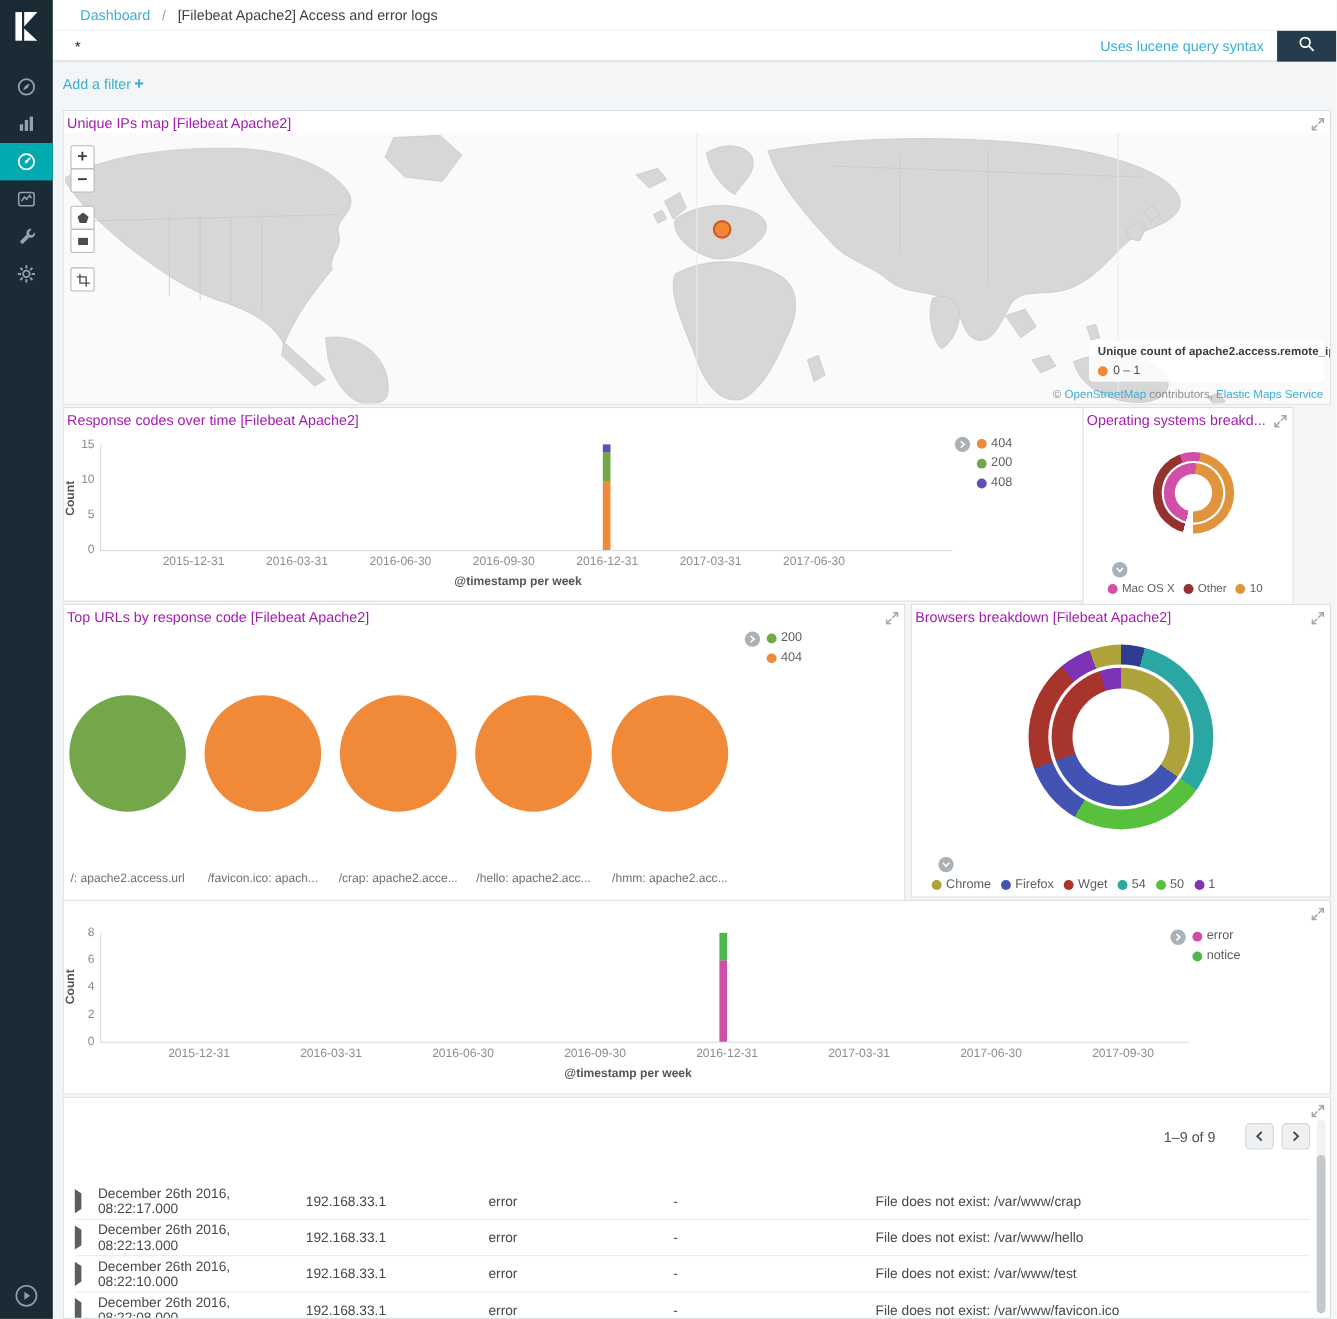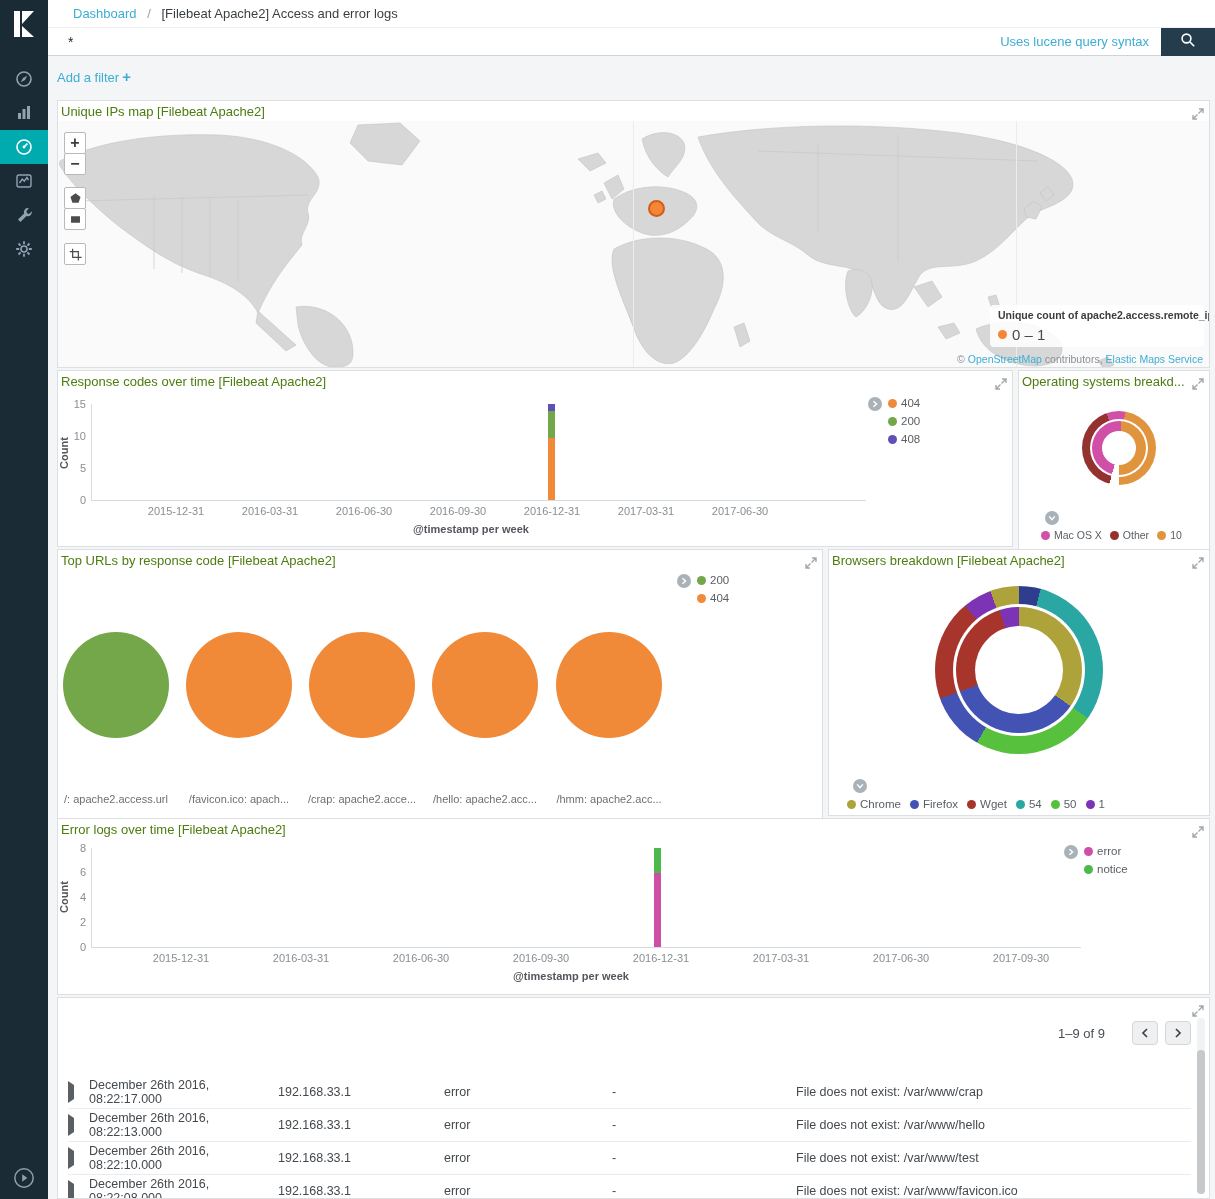--- a/index.html
+++ b/index.html
@@ -32,36 +32,36 @@
   .query-input { flex:1; height:100%; border:0; outline:none; padding:0 10px 0 20px; font-size:14px; color:#23282d; font-family:inherit; background:transparent; }
   .lucene-hint { font-size:13px; color:#3caed3; margin-right:12px; white-space:nowrap; cursor:pointer; }
   .search-btn { width:54px; height:28px; background:#253c4c; border:0; display:flex; align-items:center; justify-content:center; cursor:pointer; }
 
   .filterbar { position:absolute; left:57px; top:68px; font-size:13px; z-index:10; }
   .add-filter { color:#3caed3; cursor:pointer; }
   .add-filter .plus { font-weight:bold; font-size:15px; margin-left:3px; }
 
   
   .panel { position:absolute; background:#fff; border:1px solid #dde0e2; overflow:hidden; }
-  .panel-title { position:absolute; left:3px; top:3px; right:20px; font-size:13px; color:#4d7c0f; white-space:nowrap; overflow:hidden; text-overflow:ellipsis; }
+  .panel-title { position:absolute; left:3px; top:3px; right:20px; font-size:13px; color:#a21caf; white-space:nowrap; overflow:hidden; text-overflow:ellipsis; }
   .expand-ic { position:absolute; top:5px; right:5px; width:12px; height:12px; cursor:pointer; opacity:.8; }
 
   
   .map-area { position:absolute; left:0; top:20px; width:1151px; height:246px; background:#fafafa; overflow:hidden; }
   .land { fill:#d7d7d7; stroke:#c3c3c3; stroke-width:0.6; }
   .seam { position:absolute; top:0; bottom:0; width:1px; background:#ececec; }
   .marker { position:absolute; width:17px; height:17px; border-radius:50%; background:#f58634; border:2px solid #cf5c21; cursor:pointer; }
   .map-btn { width:22px; height:22px; background:#fff; border:1px solid #b6babd; display:flex; align-items:center; justify-content:center; font-size:16px; font-weight:bold; color:#3f3f3f; cursor:pointer; border-radius:2px; }
   .map-btn + .map-btn { margin-top:-1px; }
   .zoom-group { position:absolute; left:6px; top:11px; }
   .shape-group { position:absolute; left:6px; top:66px; }
   .crop-group { position:absolute; left:6px; top:122px; }
   .map-legend { position:absolute; right:5px; bottom:20px; width:214px; background:rgba(255,255,255,.87); border-radius:4px; padding:4px 8px; }
   .map-legend-title { font-size:10.5px; font-weight:bold; color:#3c3c3c; white-space:nowrap; }
-  .map-legend-row { display:flex; align-items:center; margin-top:5px; font-size:15px; color:#4a4a4a; }
+  .map-legend-row { display:flex; align-items:center; margin-top:5px; font-size:11px; color:#4a4a4a; }
   .attribution { position:absolute; right:6px; bottom:2px; font-size:10.5px; color:#8b9094; white-space:nowrap; }
   .attribution .maplink { color:#3caed3; cursor:pointer; }
 
   
   .ylab { position:absolute; width:40px; text-align:center; font-size:11px; font-weight:bold; color:#50555a; transform:rotate(-90deg); }
   .tick { position:absolute; font-size:11px; color:#878e93; white-space:nowrap; }
   .ytick { width:24px; text-align:right; }
   .xtick { transform:translateX(-50%); }
   .axis-v { position:absolute; width:1px; background:#d9dcde; }
   .axis-h { position:absolute; height:1px; background:#d9dcde; }
@@ -318,21 +318,21 @@
           <span class="dot" style="background:#73a749"></span>
           <span>200</span>
         </span>
       <span class="li">
           <span class="dot" style="background:#5f50b5"></span>
           <span>408</span>
         </span>
     </div>
   </div>
 
-  <div class="panel" style="left:1018px;top:370px;width:192px;height:184px">
+  <div class="panel" style="left:984px;top:370px;width:192px;height:184px">
     <div class="panel-title">Operating systems breakd...</div>
     <span class="expand-ic">
       <svg width="12" height="12" viewBox="0 0 12 12" fill="none" stroke="#8c9296" stroke-width="1.4">
           <path d="M7 1h4v4M11 1L6.5 5.5"></path>
           <path d="M5 11H1V7M1 11l4.5-4.5"></path>
         </svg>
     </span>
 
     <div class="ring" style="left:63px;top:40px;width:74px;height:74px;background:conic-gradient(from 195deg,#93322e 0deg 145deg,#d14fa6 145deg 175deg,#e0943d 175deg 345deg,#ffffff 345deg 360deg)"></div>
     <div class="ring" style="left:71px;top:48px;width:58px;height:58px;background:#ffffff"></div>
@@ -439,21 +439,20 @@
           <span>50</span>
         </span>
       <span class="li">
           <span class="dot" style="background:#7d33b5"></span>
           <span>1</span>
         </span>
     </div>
   </div>
 
   <div class="panel" style="left:57px;top:818px;width:1153px;height:177px">
-    <div class="panel-title">Error logs over time [Filebeat Apache2]</div>
     <span class="expand-ic">
       <svg width="12" height="12" viewBox="0 0 12 12" fill="none" stroke="#8c9296" stroke-width="1.4">
           <path d="M7 1h4v4M11 1L6.5 5.5"></path>
           <path d="M5 11H1V7M1 11l4.5-4.5"></path>
         </svg>
     </span>
 
     <div class="ylab" style="left:-14px;top:72px">Count</div>
     <div class="tick ytick" style="left:4px;top:23px">8</div>
     <div class="tick ytick" style="left:4px;top:47px">6</div>

